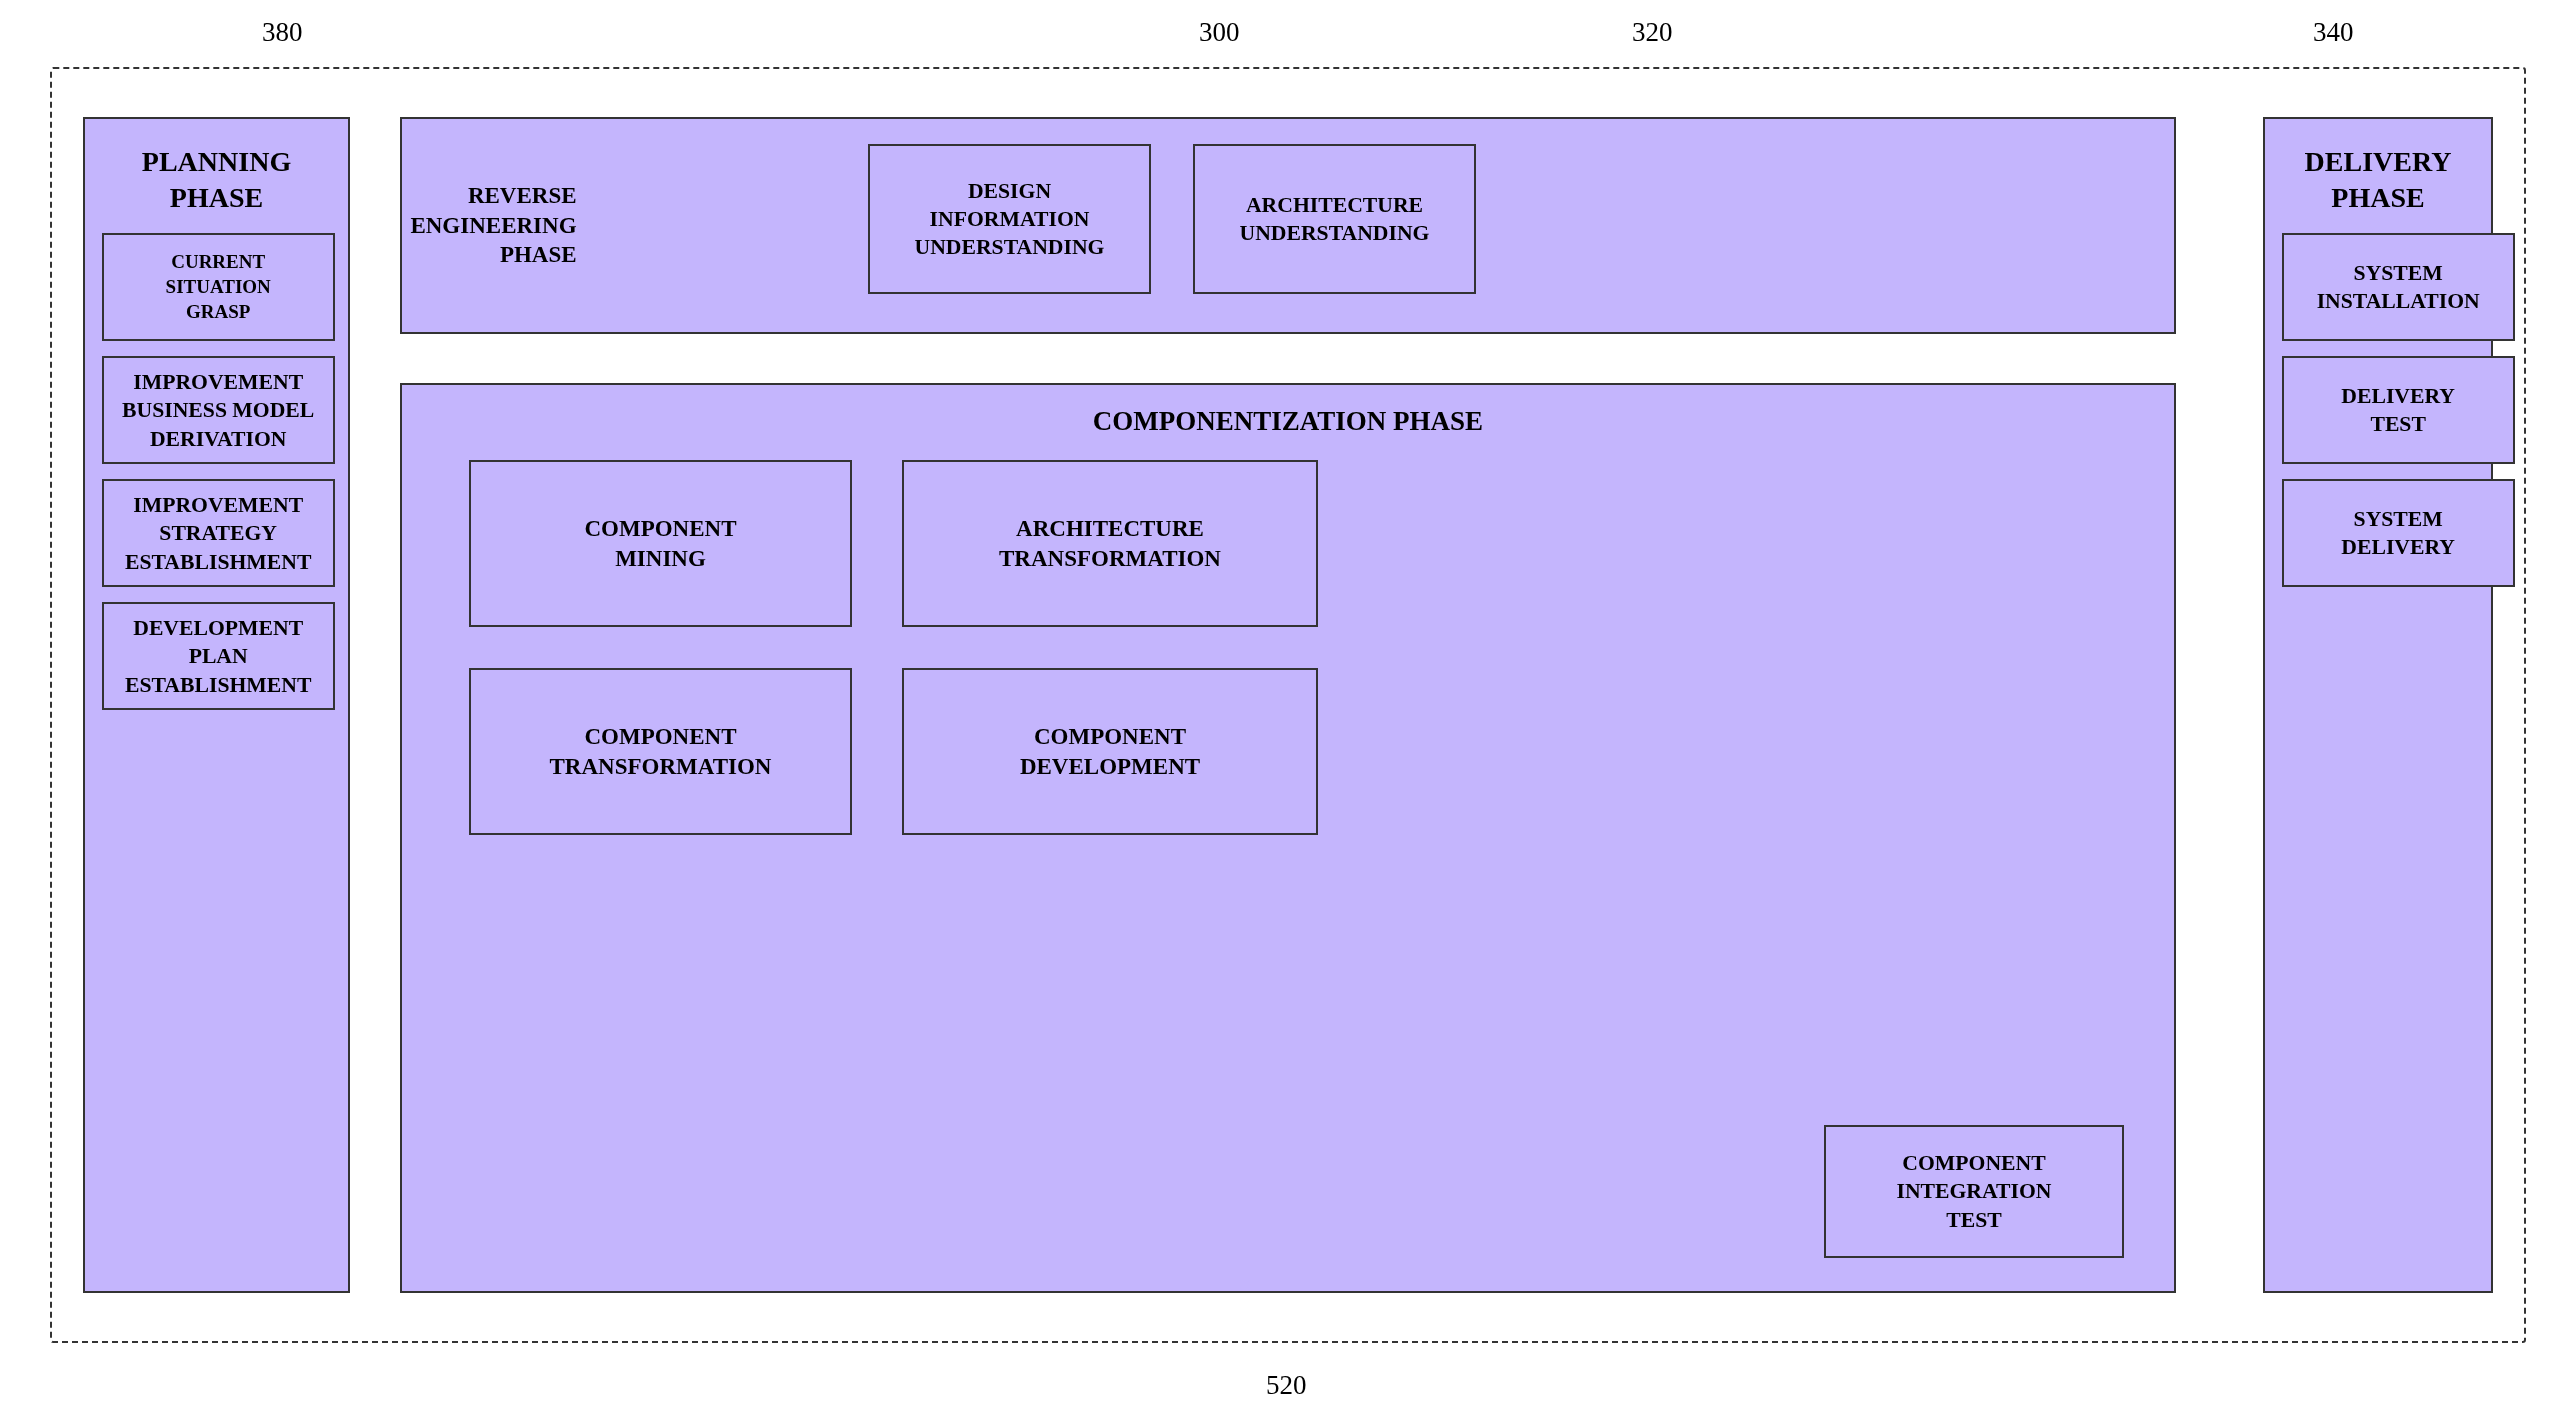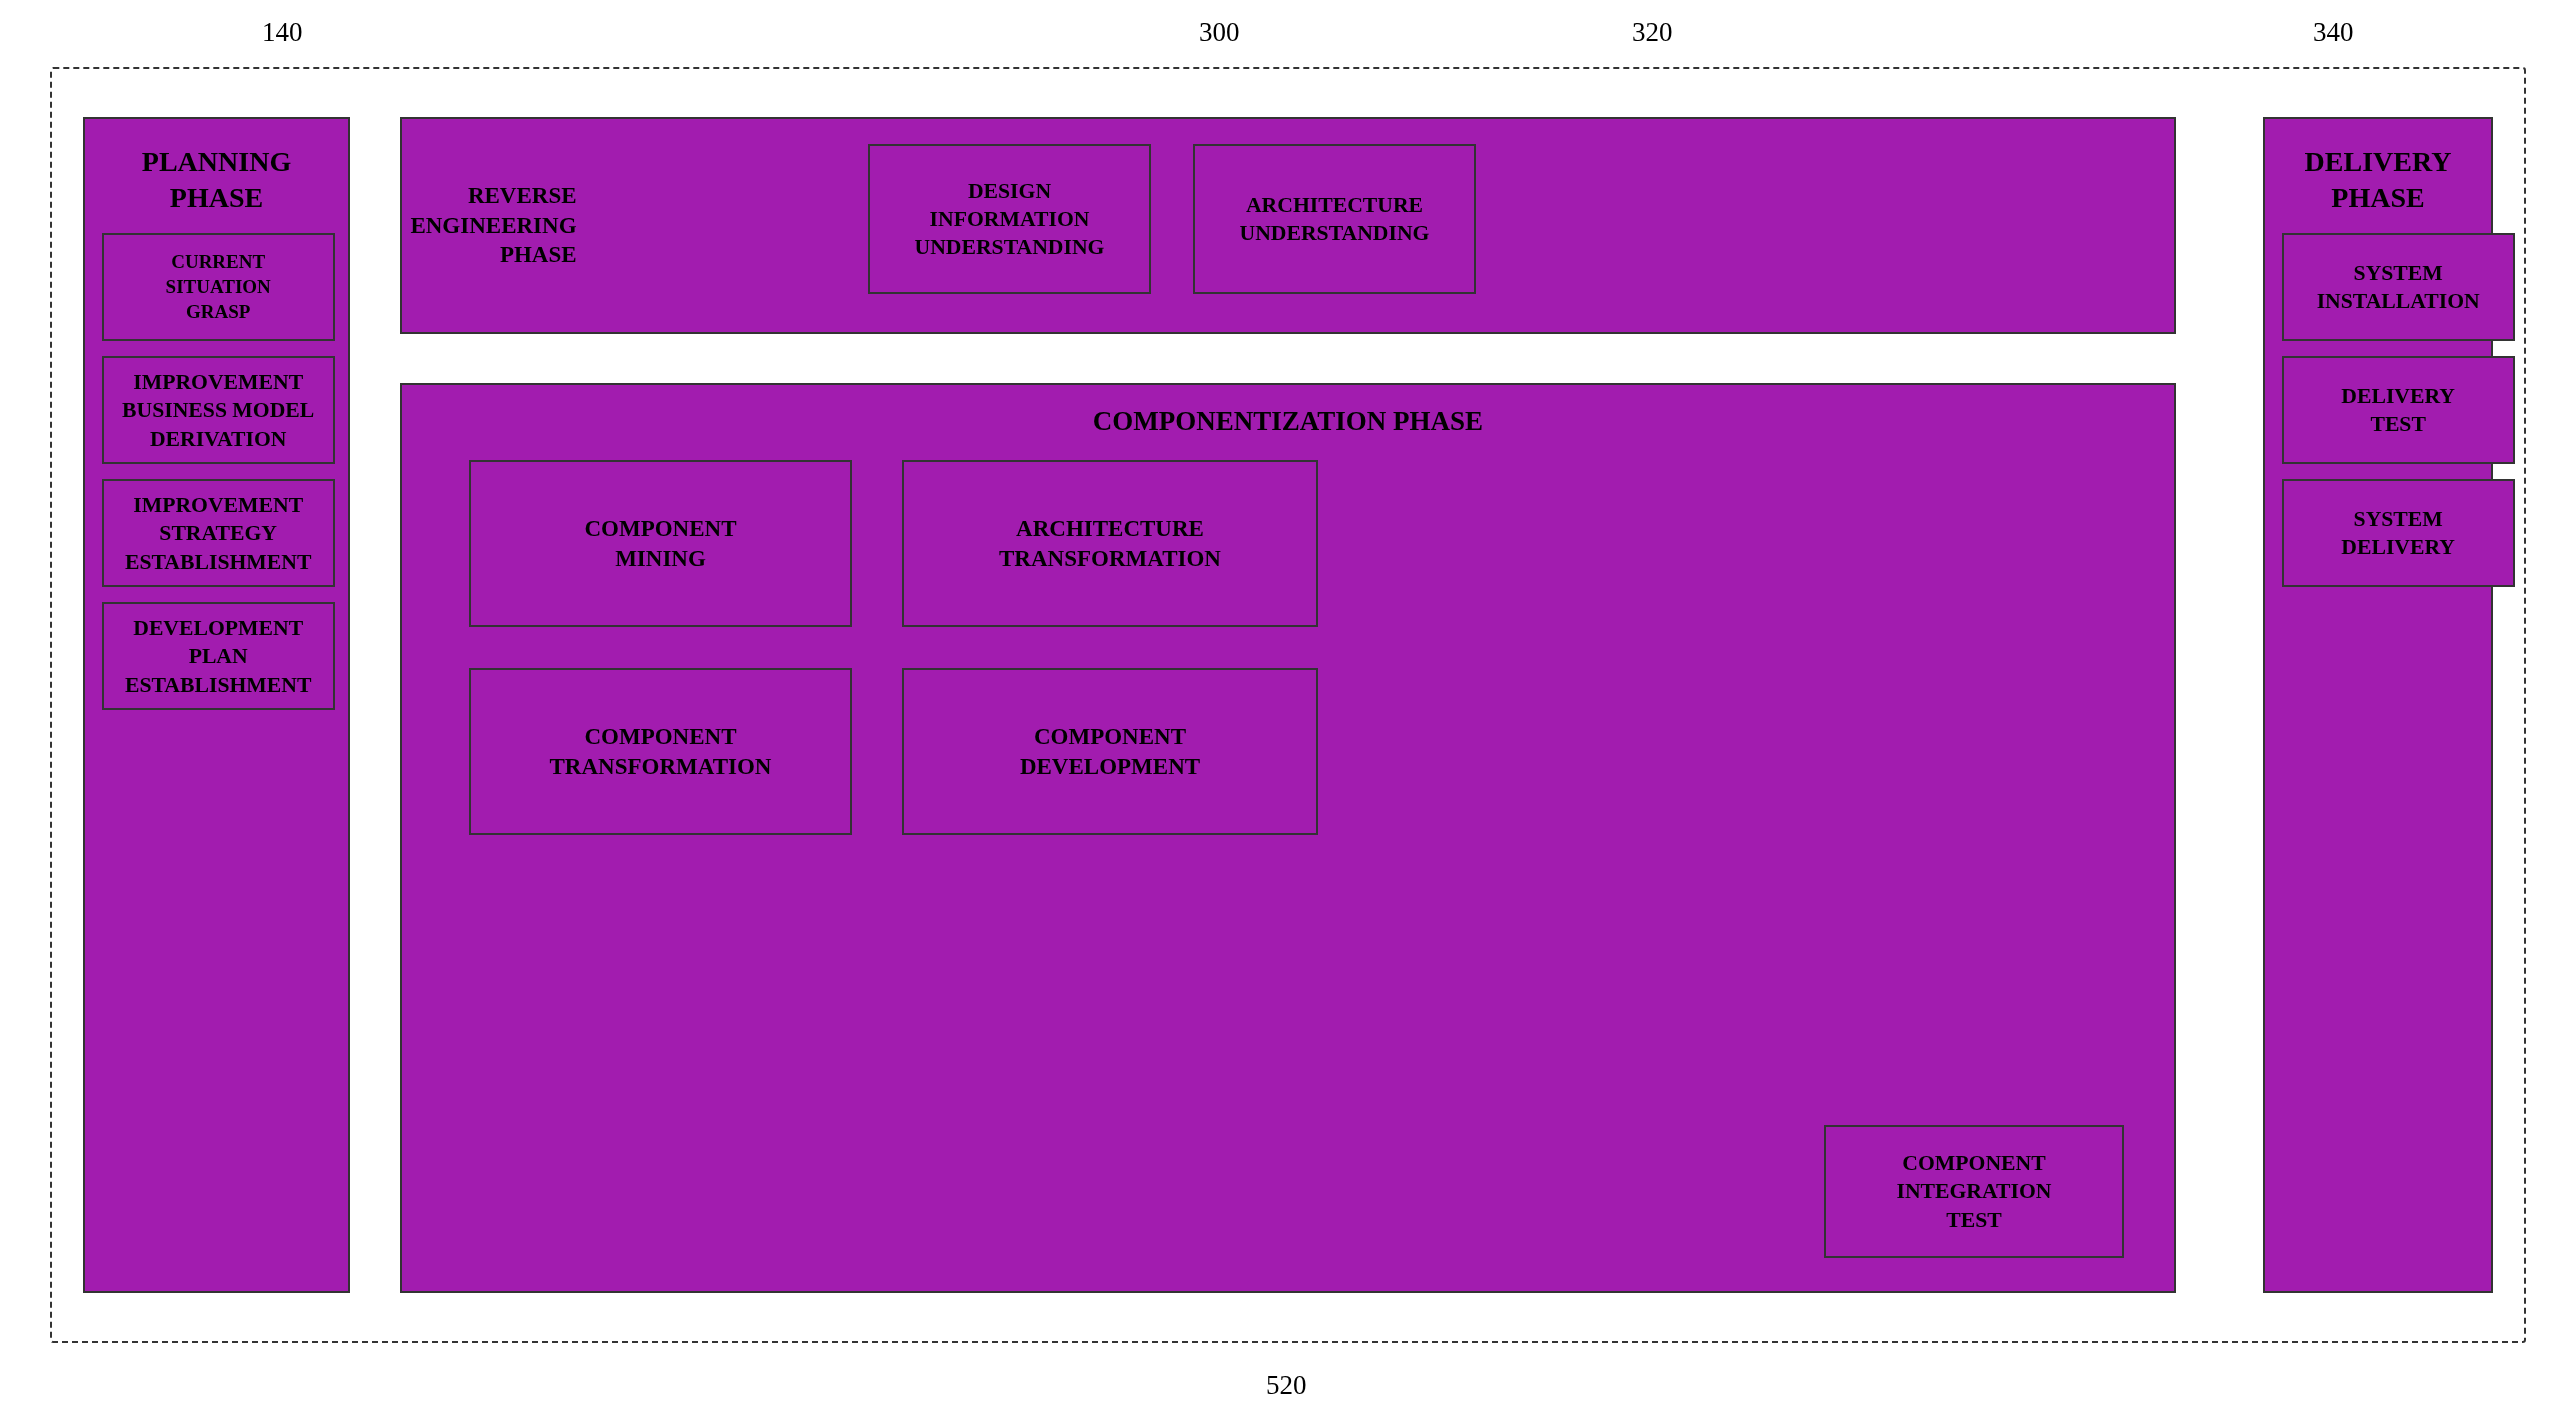--- a/index.html
+++ b/index.html
@@ -31,21 +31,21 @@
     .outer-box {
       position: absolute;
       border: 2.5px dashed #333;
       border-radius: 3.3px;
     }
 
     
     .solid-box {
       position: absolute;
       border: 2.5px solid #333;
-      background: #a21caf;
+      background: #c4b5fd;
     }
 
     
     .box-label {
       position: absolute;
       text-align: center;
       font-size: 23px;
       font-weight: bold;
       line-height: 1.3;
       display: flex;
@@ -58,21 +58,21 @@
       font-weight: bold;
       text-align: center;
       line-height: 1.3;
     }
   </style>
 </head>
 <body>
 
 <div class="diagram-wrapper">
 
-  <div class="ref-num" style="top: -50px; left: 212px;">140</div>
+  <div class="ref-num" style="top: -50px; left: 212px;">380</div>
   <div class="ref-num" style="top: -50px; left: 1149px;">300</div>
   <div class="ref-num" style="top: -50px; left: 1582px;">320</div>
   <div class="ref-num" style="top: -50px; left: 2249px; margin-left: 14px;">340</div>
   <div class="ref-num" style="bottom: -58px; left: 1216px;">520</div>
 
   <div class="outer-box" style="top:0; left:0; right:0; bottom:0;"></div>
 
   <div class="solid-box" style="top: 50px; left: 33px; width: 267px; bottom: 50px;">
 
     <div class="phase-title" style="padding: 25px 16.7px 16.7px 16.7px; text-align:center;">PLANNING<br>PHASE</div>

